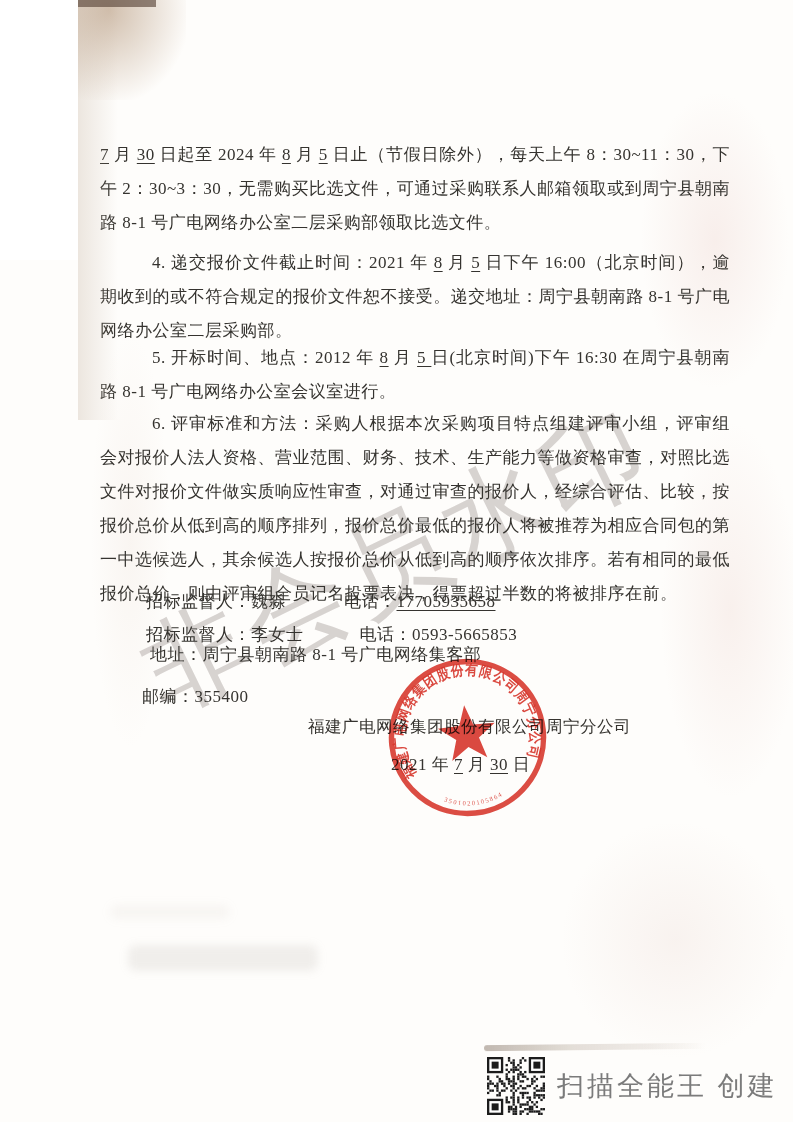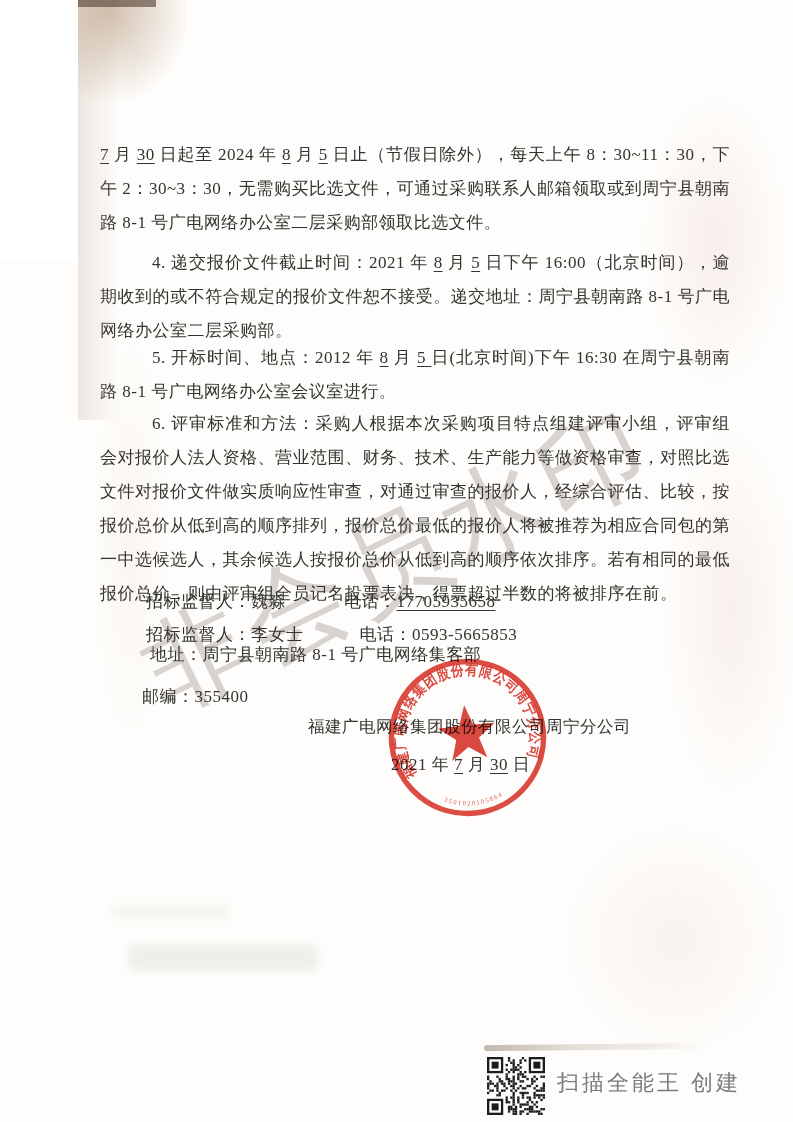--- a/index.html
+++ b/index.html
@@ -58,21 +58,21 @@
   #company-line{position:absolute;left:208px;top:710px;font-size:16.5px;letter-spacing:.5px;white-space:nowrap;}
   #date-line{position:absolute;left:291px;top:748px;white-space:nowrap;}
 
   
   .stamp{position:absolute;left:380px;top:650px;width:175px;height:175px;z-index:3;
     mix-blend-mode:multiply;opacity:.92;transform:rotate(-6deg);}
 
   
   .footer-qr{position:absolute;left:487px;top:1057px;width:58px;height:58px;z-index:2;}
   .footer-label{position:absolute;left:557px;top:1068px;z-index:2;
-    font-size:22px;color:#7b7b7b;letter-spacing:3px;
+    font-size:27px;color:#7b7b7b;letter-spacing:3px;
     font-family:"Liberation Sans","DejaVu Sans",sans-serif;}
 </style>
 </head>
 <body>
 
 <div class="scan-gutter"></div>
 <div class="paper-edge-shade"></div>
 <div class="corner-blotch"></div>
 <div class="corner-dark-strip"></div>
 <div class="smudge s1"></div>

